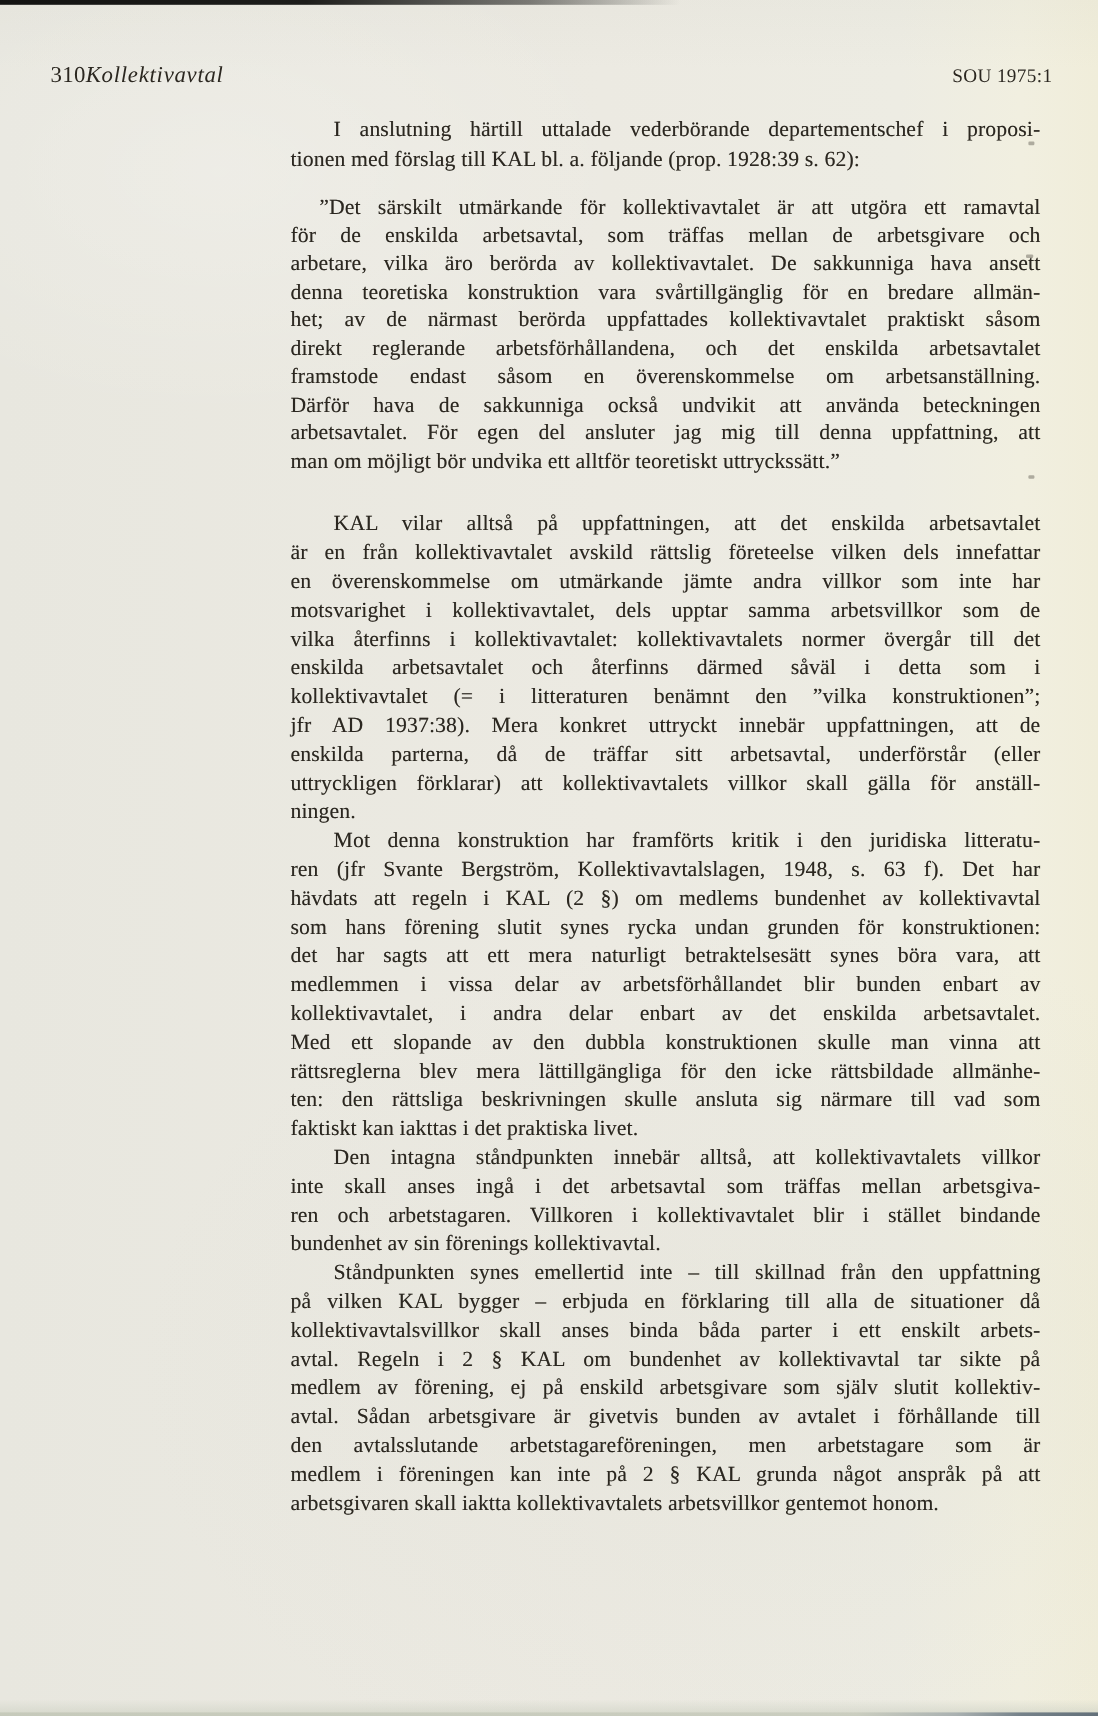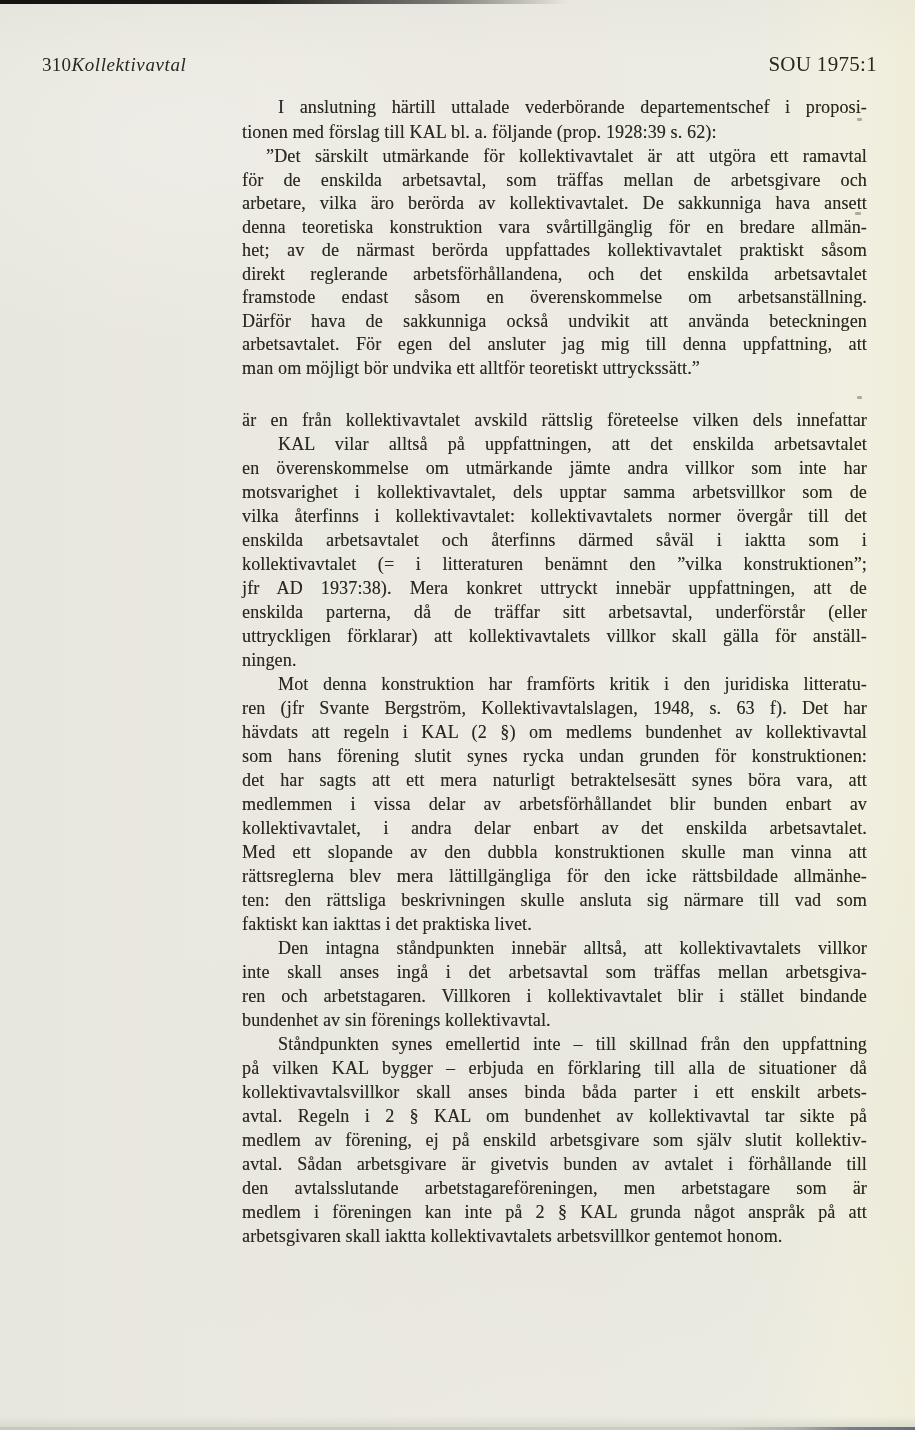--- a/index.html
+++ b/index.html
@@ -61,33 +61,33 @@
     right: 38px;
     display: flex;
     justify-content: space-between;
     align-items: baseline;
     font-size: 19px;
     letter-spacing: 0.3px;
   }
   .header-left { display: flex; align-items: baseline; }
   .page-number { }
   .running-title { font-style: italic; letter-spacing: 0.6px; }
-  .report-ref { font-size: 21px; }
+  .report-ref { font-size: 16px; }
 
   .page-body {
     position: absolute;
     top: 95px;
     left: 242px;
     width: 625px;
     font-size: 18px;
     letter-spacing: 0.15px;
     text-shadow: 0.2px 0 0 rgba(43,39,32,0.45);
   }
   .para { margin: 0; }
-  .para.intro { line-height: 25px; }
+  .para.intro { line-height: 25px; margin-bottom: 16px; }
   .para.quote { line-height: 23.5px; margin-bottom: 28px; }
   .para.body  { line-height: 24px; }
   .line {
     text-align: justify;
     text-align-last: justify;
     white-space: normal;
   }
   .line.last { text-align-last: left; }
   .line.first { text-indent: 36px; }
   .para.quote .line.first { text-indent: 24px; }
@@ -122,26 +122,26 @@
       <div class="line">arbetare, vilka äro berörda av kollektivavtalet. De sakkunniga hava ansett</div>
       <div class="line">denna teoretiska konstruktion vara svårtillgänglig för en bredare allmän-</div>
       <div class="line">het; av de närmast berörda uppfattades kollektivavtalet praktiskt såsom</div>
       <div class="line">direkt reglerande arbetsförhållandena, och det enskilda arbetsavtalet</div>
       <div class="line">framstode endast såsom en överenskommelse om arbetsanställning.</div>
       <div class="line">Därför hava de sakkunniga också undvikit att använda beteckningen</div>
       <div class="line">arbetsavtalet. För egen del ansluter jag mig till denna uppfattning, att</div>
       <div class="line last">man om möjligt bör undvika ett alltför teoretiskt uttryckssätt.”</div>
     </div>
     <div class="para body">
+      <div class="line first">KAL vilar alltså på uppfattningen, att det enskilda arbetsavtalet</div>
       <div class="line">är en från kollektivavtalet avskild rättslig företeelse vilken dels innefattar</div>
-      <div class="line first">KAL vilar alltså på uppfattningen, att det enskilda arbetsavtalet</div>
       <div class="line">en överenskommelse om utmärkande jämte andra villkor som inte har</div>
       <div class="line">motsvarighet i kollektivavtalet, dels upptar samma arbetsvillkor som de</div>
       <div class="line">vilka återfinns i kollektivavtalet: kollektivavtalets normer övergår till det</div>
-      <div class="line">enskilda arbetsavtalet och återfinns därmed såväl i iaktta som i</div>
+      <div class="line">enskilda arbetsavtalet och återfinns därmed såväl i detta som i</div>
       <div class="line">kollektivavtalet (= i litteraturen benämnt den ”vilka konstruktionen”;</div>
       <div class="line">jfr AD 1937:38). Mera konkret uttryckt innebär uppfattningen, att de</div>
       <div class="line">enskilda parterna, då de träffar sitt arbetsavtal, underförstår (eller</div>
       <div class="line">uttryckligen förklarar) att kollektivavtalets villkor skall gälla för anställ-</div>
       <div class="line last">ningen.</div>
     </div>
     <div class="para body">
       <div class="line first">Mot denna konstruktion har framförts kritik i den juridiska litteratu-</div>
       <div class="line">ren (jfr Svante Bergström, Kollektivavtalslagen, 1948, s. 63 f). Det har</div>
       <div class="line">hävdats att regeln i KAL (2 §) om medlems bundenhet av kollektivavtal</div>

